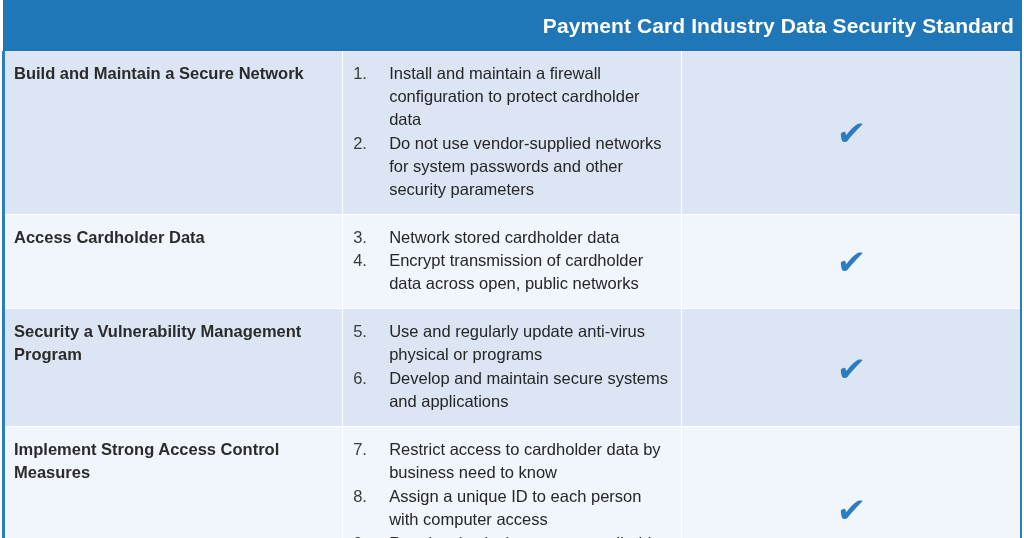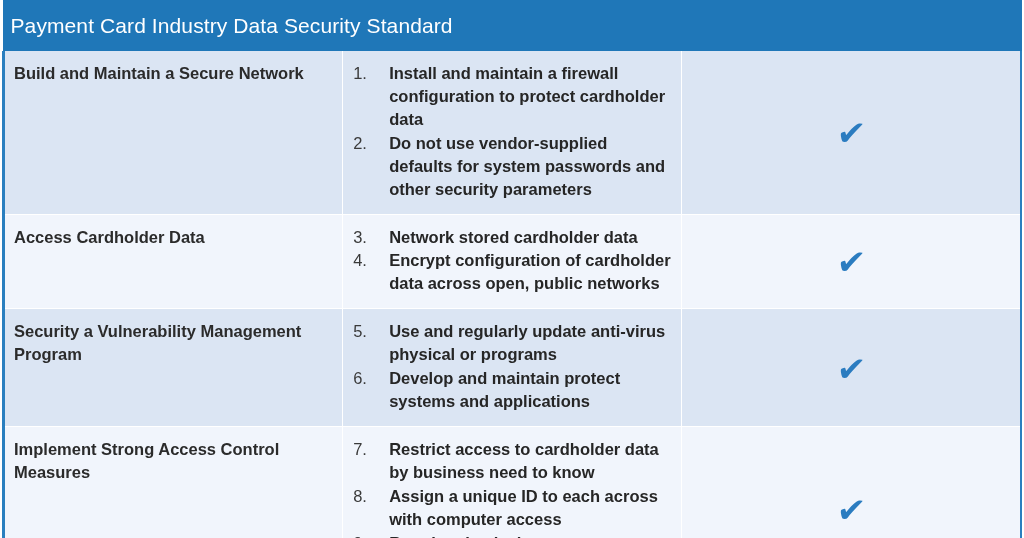--- a/index.html
+++ b/index.html
@@ -30,23 +30,23 @@
     border-collapse: collapse;
     table-layout: fixed;
     background: #ffffff;
   }
 
   
   .title-row th {
     background: #1f77b8;
     color: #ffffff;
     font-size: 21px;
-    font-weight: normal;
+    font-weight: bold;
     letter-spacing: 0.1px;
-    text-align: left;
+    text-align: right;
     padding: 12px 6px 13px 6px;
     border: none;
     border-left: 2px solid #1f77b8;
     border-right: 2px solid #1f77b8;
     border-top: 2px solid #1f77b8;
   }
 
   
   .body-row td {
     vertical-align: top;
@@ -103,21 +103,20 @@
   }
   ol.reqs li .num {
     flex: 0 0 46px;
     text-align: left;
     padding-left: 10px;
     box-sizing: border-box;
     color: #3a3a3a;
   }
   ol.reqs li .txt {
     flex: 1 1 auto;
-    font-weight: bold;
   }
 
   .checkmark {
     display: inline-block;
     font-size: 34px;
     line-height: 1;
     color: #2b7cc0;
     font-family: "DejaVu Sans", sans-serif;
     font-weight: normal;
     transform: translateY(1px) skewX(-6deg);
@@ -137,69 +136,69 @@
         <tr class="body-row band-a">
           <td class="col-principle">Build and Maintain a Secure Network</td>
           <td class="col-reqs">
             <ol class="reqs">
               <li>
                 <span class="num">1.</span>
                 <span class="txt">Install and maintain a firewall configuration to protect cardholder data</span>
               </li>
               <li>
                 <span class="num">2.</span>
-                <span class="txt">Do not use vendor-supplied defaults for system passwords and other security parameters</span>
+                <span class="txt">Do not use vendor-supplied networks for system passwords and other security parameters</span>
               </li>
             </ol>
           </td>
           <td class="col-check"><span class="checkmark">✔</span></td>
         </tr>
         <tr class="body-row band-b">
           <td class="col-principle">Access Cardholder Data</td>
           <td class="col-reqs">
             <ol class="reqs">
               <li>
                 <span class="num">3.</span>
                 <span class="txt">Network stored cardholder data</span>
               </li>
               <li>
                 <span class="num">4.</span>
-                <span class="txt">Encrypt configuration of cardholder data across open, public networks</span>
+                <span class="txt">Encrypt transmission of cardholder data across open, public networks</span>
               </li>
             </ol>
           </td>
           <td class="col-check"><span class="checkmark">✔</span></td>
         </tr>
         <tr class="body-row band-a">
           <td class="col-principle">Security a Vulnerability Management Program</td>
           <td class="col-reqs">
             <ol class="reqs">
               <li>
                 <span class="num">5.</span>
                 <span class="txt">Use and regularly update anti-virus physical or programs</span>
               </li>
               <li>
                 <span class="num">6.</span>
-                <span class="txt">Develop and maintain protect systems and applications</span>
+                <span class="txt">Develop and maintain secure systems and applications</span>
               </li>
             </ol>
           </td>
           <td class="col-check"><span class="checkmark">✔</span></td>
         </tr>
         <tr class="body-row band-b">
           <td class="col-principle">Implement Strong Access Control Measures</td>
           <td class="col-reqs">
             <ol class="reqs">
               <li>
                 <span class="num">7.</span>
                 <span class="txt">Restrict access to cardholder data by business need to know</span>
               </li>
               <li>
                 <span class="num">8.</span>
-                <span class="txt">Assign a unique ID to each across with computer access</span>
+                <span class="txt">Assign a unique ID to each person with computer access</span>
               </li>
               <li>
                 <span class="num">9.</span>
                 <span class="txt">Restrict physical access to cardholder data</span>
               </li>
             </ol>
           </td>
           <td class="col-check"><span class="checkmark">✔</span></td>
         </tr>
       </tbody>

